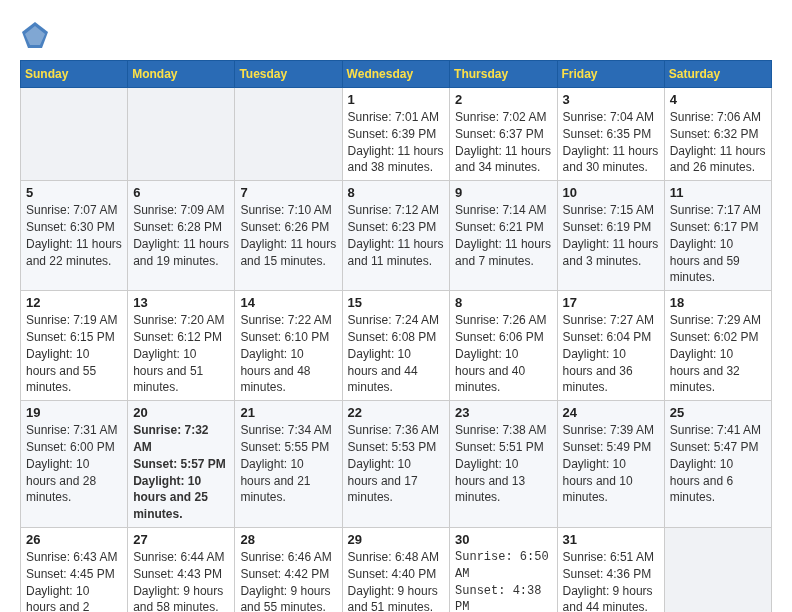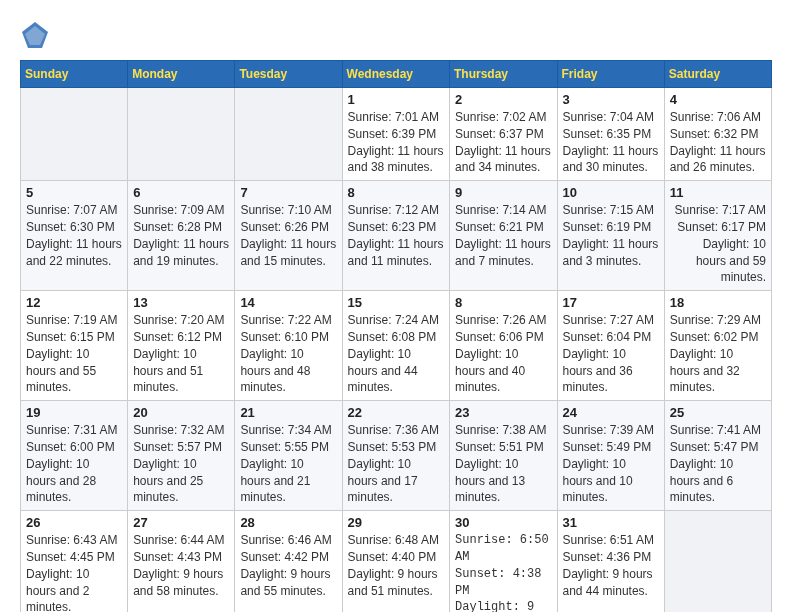--- a/index.html
+++ b/index.html
@@ -187,21 +187,21 @@
 Daylight: 11 hours and 7 minutes.</div>
         </td>
         <td>
           <div class="day-num">10</div>
           <div class="day-info" style="white-space: pre-line;">Sunrise: 7:15 AM
 Sunset: 6:19 PM
 Daylight: 11 hours and 3 minutes.</div>
         </td>
         <td>
           <div class="day-num">11</div>
-          <div class="day-info" style="white-space: pre-line; text-align: right;">Sunrise: 7:17 AM
+          <div class="day-info" style="white-space: pre-line;">Sunrise: 7:17 AM
 Sunset: 6:17 PM
 Daylight: 10 hours and 59 minutes.</div>
         </td>
       </tr>
       <tr>
         <td>
           <div class="day-num">12</div>
           <div class="day-info" style="white-space: pre-line;">Sunrise: 7:19 AM
 Sunset: 6:15 PM
 Daylight: 10 hours and 55 minutes.</div>
@@ -245,21 +245,21 @@
       </tr>
       <tr>
         <td>
           <div class="day-num">19</div>
           <div class="day-info" style="white-space: pre-line;">Sunrise: 7:31 AM
 Sunset: 6:00 PM
 Daylight: 10 hours and 28 minutes.</div>
         </td>
         <td>
           <div class="day-num">20</div>
-          <div class="day-info" style="white-space: pre-line;">Sunrise: 7:32 AM
+          <div class="day-info" style="white-space: pre-line; font-weight: bold;">Sunrise: 7:32 AM
 Sunset: 5:57 PM
 Daylight: 10 hours and 25 minutes.</div>
         </td>
         <td>
           <div class="day-num">21</div>
           <div class="day-info" style="white-space: pre-line;">Sunrise: 7:34 AM
 Sunset: 5:55 PM
 Daylight: 10 hours and 21 minutes.</div>
         </td>
         <td>

